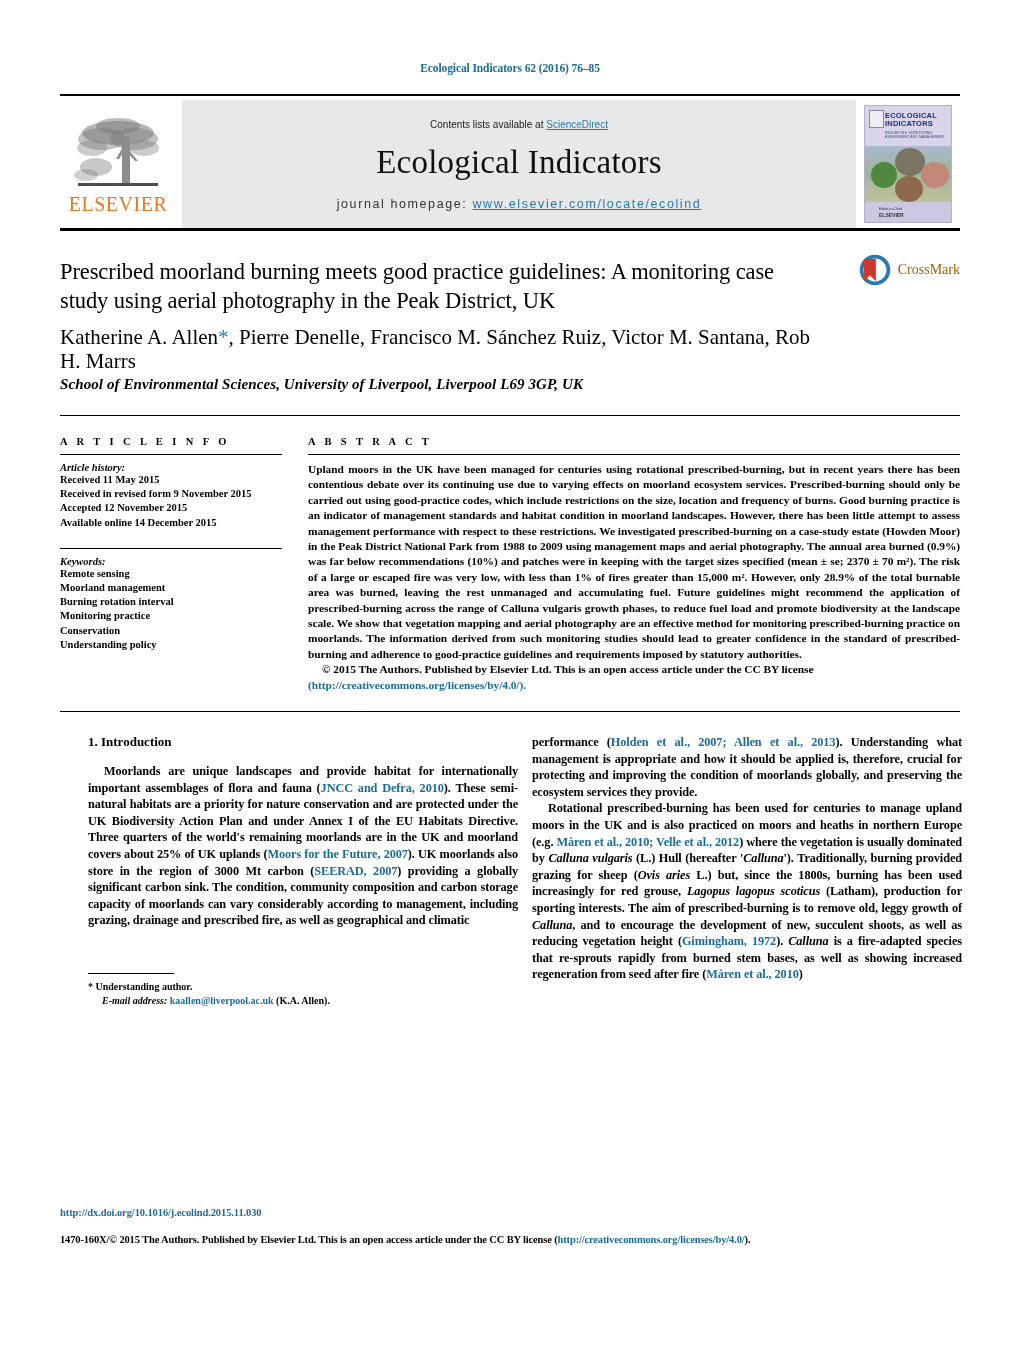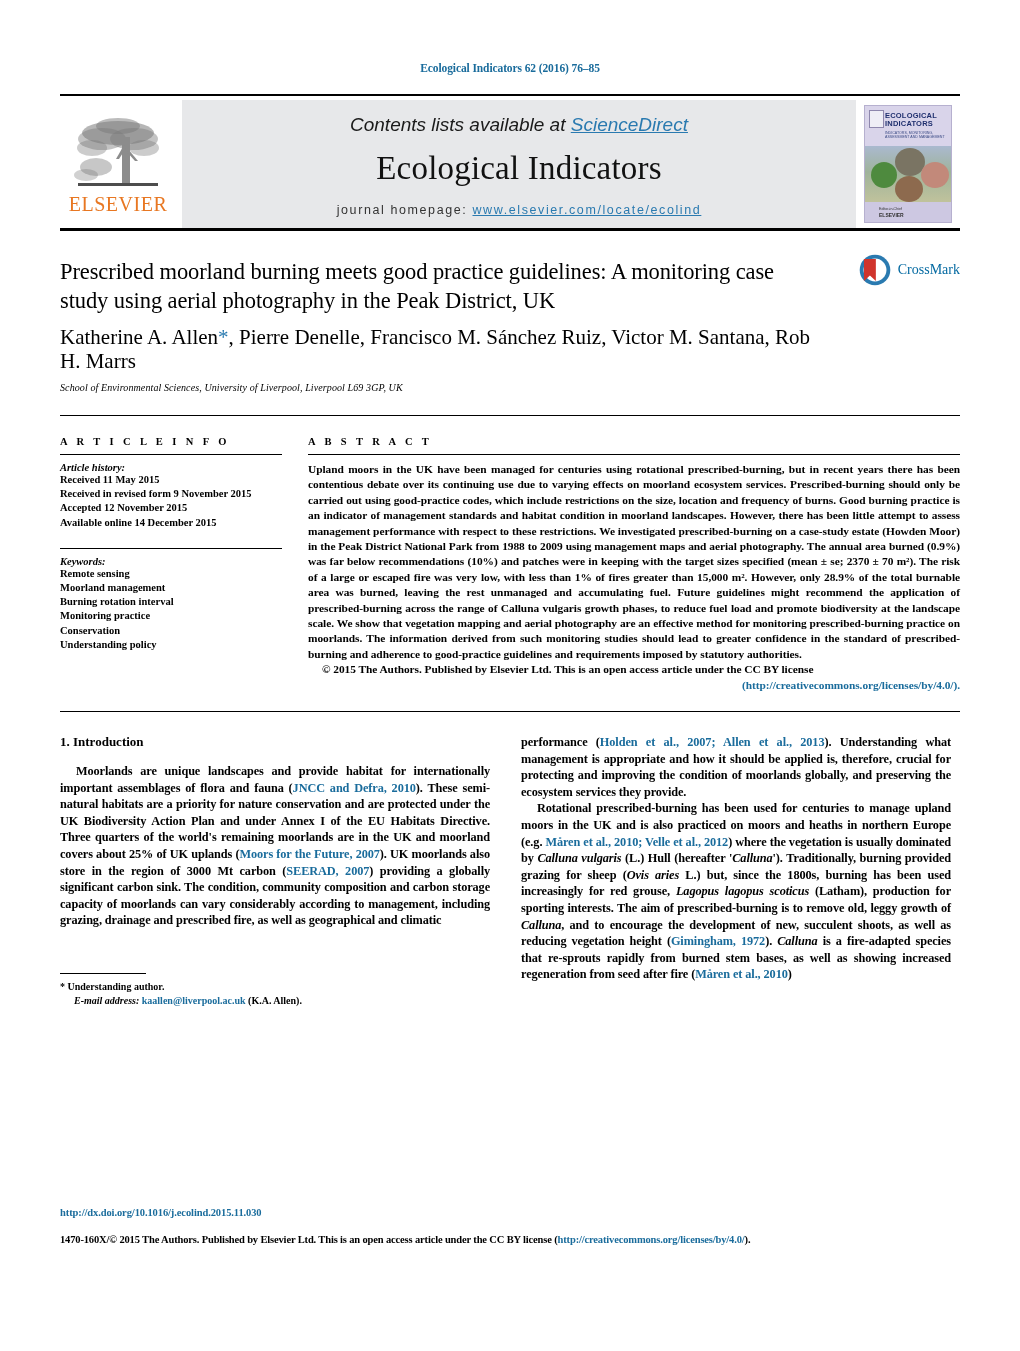--- a/index.html
+++ b/index.html
@@ -68,24 +68,23 @@
     flex: 1 1 auto;
     background: #e7e8ea;
     display: flex;
     flex-direction: column;
     align-items: center;
     justify-content: center;
     position: relative;
   }
   .contents-line {
     font-family: "Liberation Sans", sans-serif;
-    font-size: 19px;
+    font-size: 10px;
     color: #1a1a1a;
     margin-top: 2px;
-    font-style: italic;
   }
   .contents-line .sd { color: #2a7ab0; }
   .journal-title {
     font-family: "Liberation Serif", serif;
     font-size: 33px;
     color: #111;
     margin: 14px 0 16px 0;
     letter-spacing: 0.2px;
   }
   .homepage-line {
@@ -156,21 +155,21 @@
 
   
   .titleblock { padding-top: 26px; position: relative; }
   .crossmark {
     position: absolute; right: 0; top: 22px;
     display: flex; align-items: center;
   }
   .cm-logo { width: 34px; height: 34px; }
   .cm-text {
     font-family: "Liberation Serif", serif;
-    font-size: 14px; color: #0369a1; margin-left: 6px;
+    font-size: 14px; color: #a16207; margin-left: 6px;
   }
   h1.title {
     font-family: "Liberation Serif", serif;
     font-size: 22.5px;
     font-weight: normal;
     line-height: 29px;
     margin: 0 0 0 0;
     max-width: 720px;
     letter-spacing: -0.1px;
   }
@@ -178,23 +177,23 @@
     font-family: "Liberation Serif", serif;
     font-size: 21px;
     line-height: 24px;
     margin-top: 10px;
     max-width: 760px;
   }
   .authors .star { color: #2a7ab0; }
   .affil {
     font-family: "Liberation Serif", serif;
     font-style: italic;
-    font-weight: normal;
-    font-size: 10px;
-    margin-top: 9px;
+    font-weight: bold;
+    font-size: 15px;
+    margin-top: 3px;
     letter-spacing: 0.1px;
   }
   .rule-after-title { border-top: 1px solid #000; margin-top: 22px; }
 
   
   .info-abstract {
     display: flex;
     margin-top: 20px;
   }
   .col-info { width: 248px; flex: 0 0 248px; padding-right: 26px; box-sizing: border-box; }
@@ -226,30 +225,31 @@
     line-height: 15.4px;
     text-align: justify;
     font-weight: bold;
     letter-spacing: -0.05px;
   }
   .abstract-body p { margin: 0; }
   .copy-line {
     margin-top: 1px;
     text-indent: 14px;
   }
-  .copy-line2 { text-align: right; }
+  .copy-line2 { text-align: left; }
   a.lnk, .lnk { color: #1a6c9c; text-decoration: none; }
 
   .rule-after-abs { border-top: 1px solid #000; margin-top: 18px; }
 
   
   .body-cols {
     display: flex;
     margin-top: 22px;
-    column-gap: 31px;
+    column-gap: 14px;
+    margin-left: 28px;
   }
   .bcol { width: 430px; flex: 0 0 430px; }
   h2.secnum {
     font-family: "Liberation Serif", serif;
     font-weight: bold;
     font-size: 13px;
     margin: 0 0 13px 0;
   }
   .btext {
     font-family: "Liberation Serif", serif;

